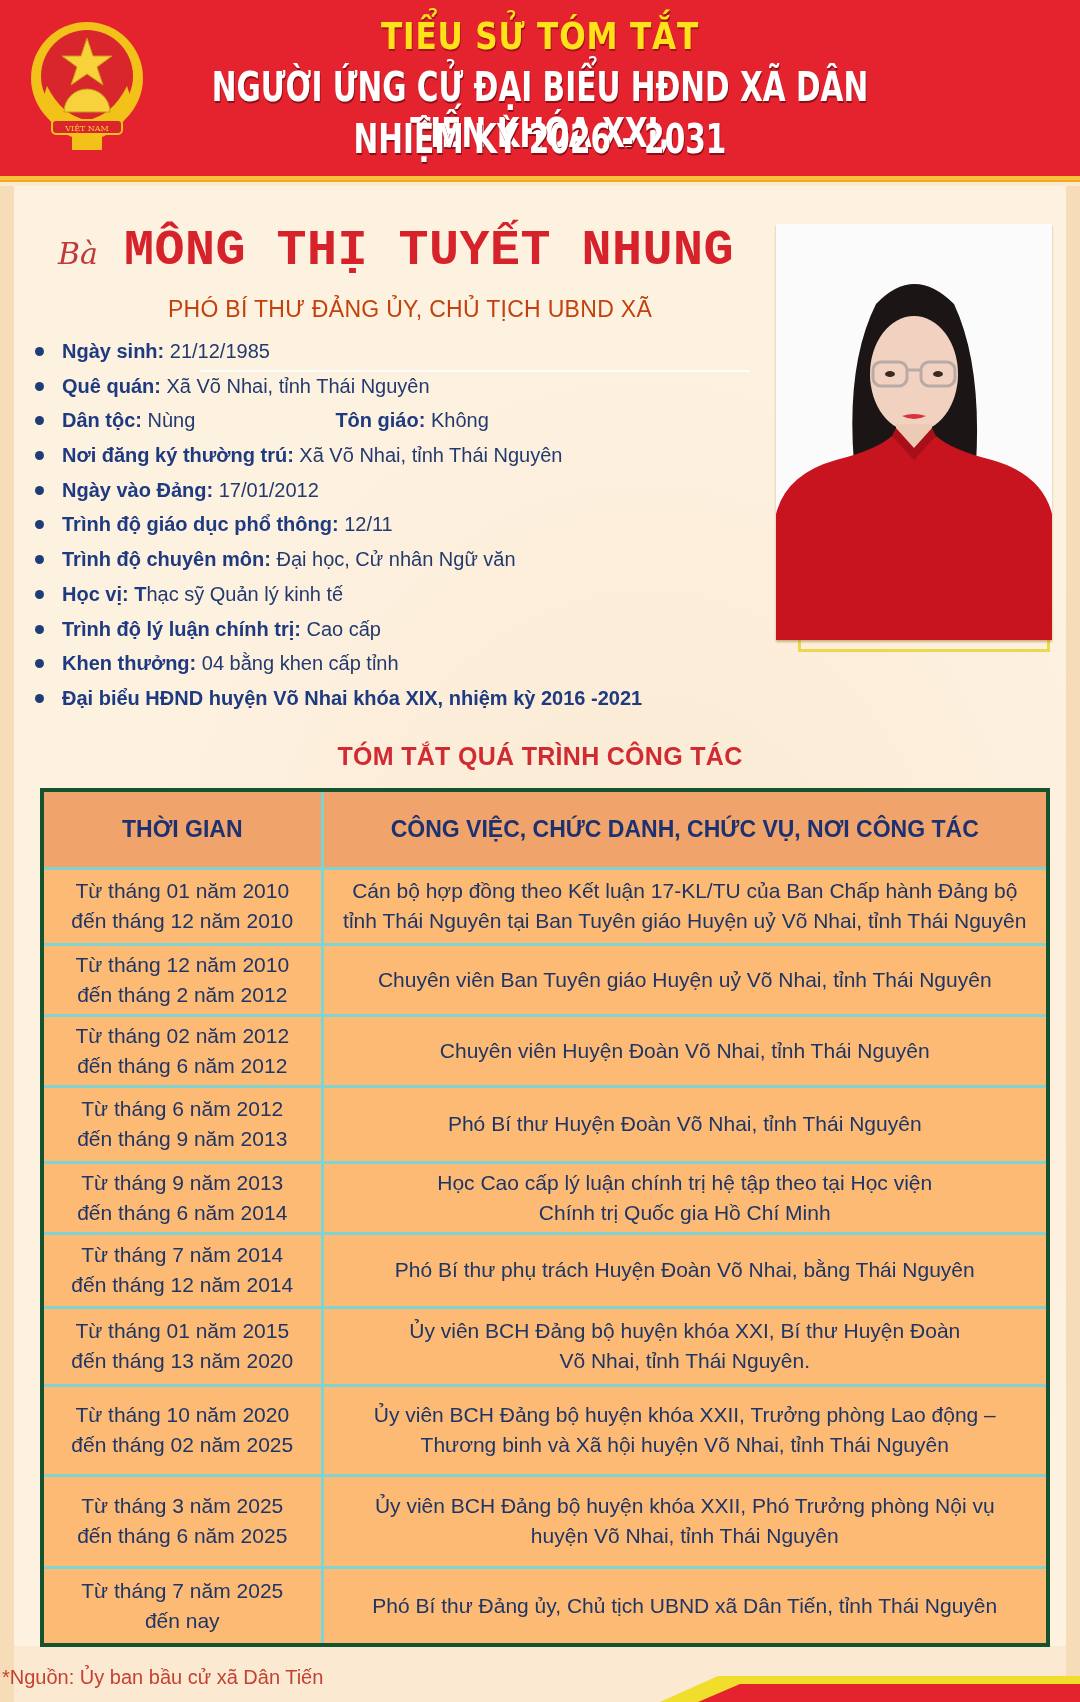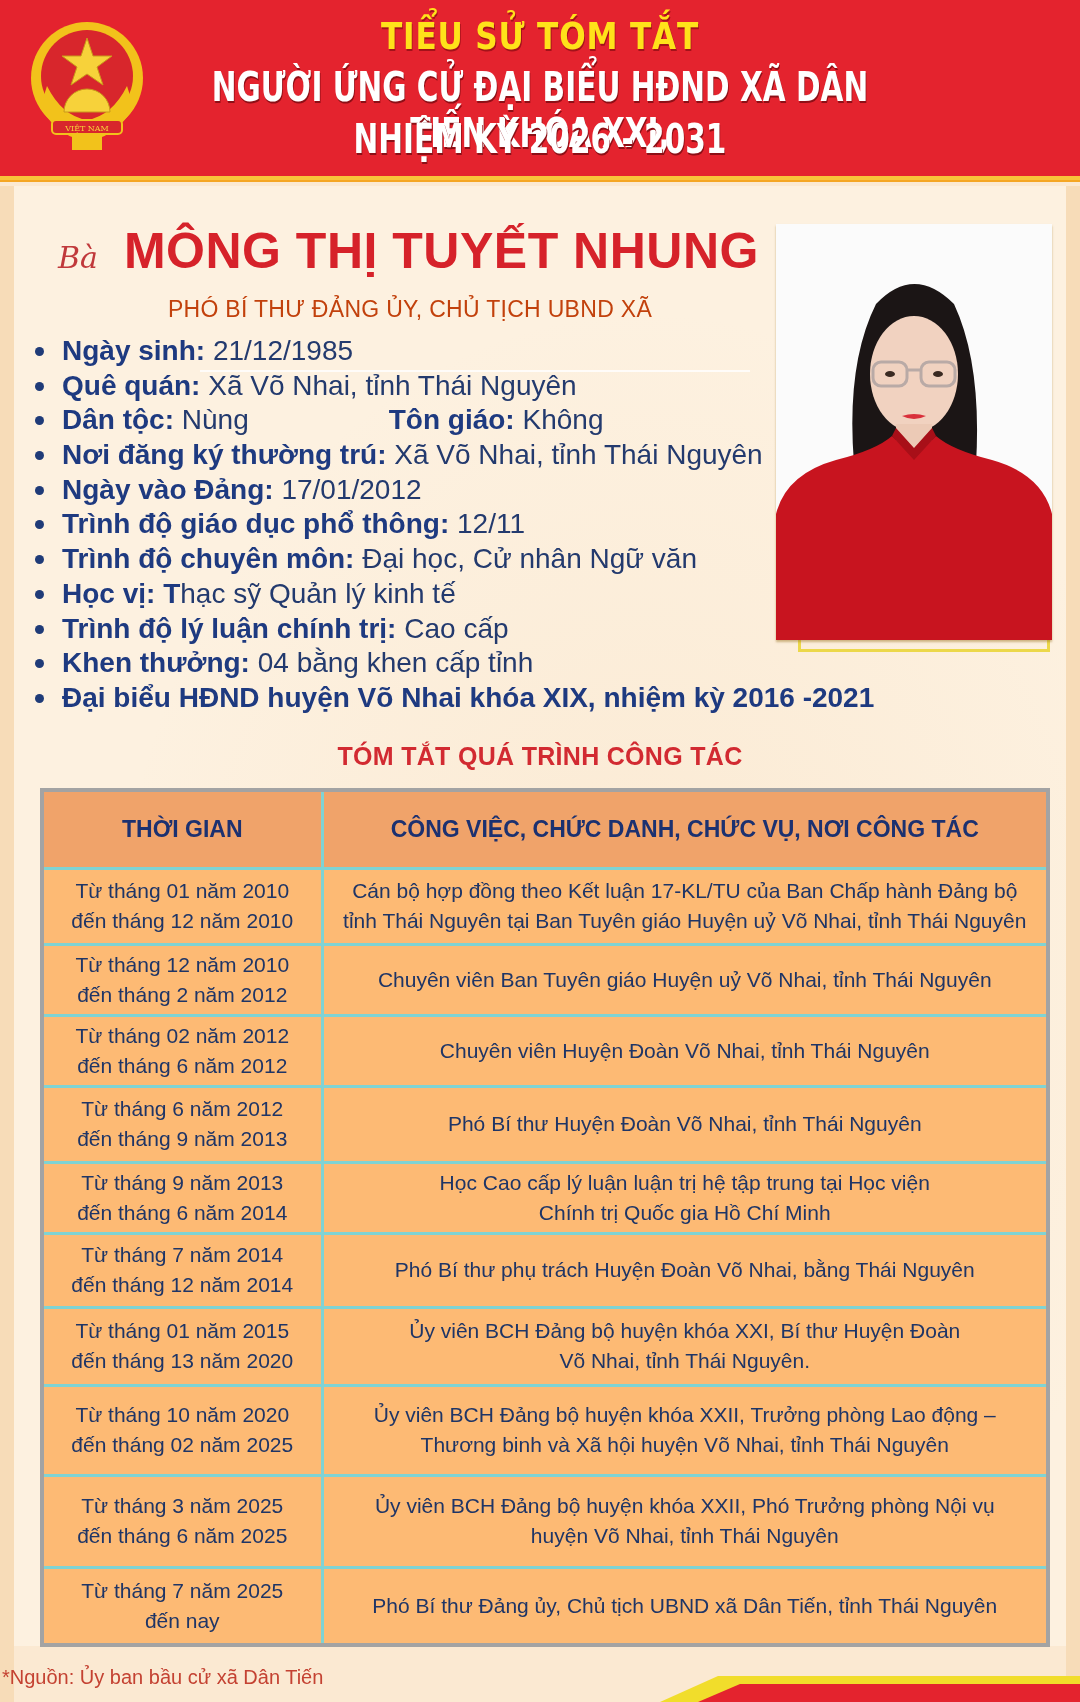--- a/index.html
+++ b/index.html
@@ -40,32 +40,32 @@
   }
   .left-edge { position: absolute; left: 0; top: 186px; width: 14px; height: 1516px; background: #f7dcb8; }
   .right-edge { position: absolute; right: 0; top: 186px; width: 14px; height: 1516px; background: #f7dcb8; }
 
   .name-row { position: absolute; left: 58px; top: 222px; height: 70px; white-space: nowrap; }
   .honorific {
     font-family: "DejaVu Serif", serif; font-style: italic; color: #c0393b;
     font-size: 30px; margin-right: 26px; vertical-align: baseline;
   }
   .fullname {
-    font-family: Liberation Sans, sans-serif; font-weight: bold; color: #d6222a;
+    font-family: Liberation Mono, monospace; font-weight: bold; color: #d6222a;
     font-size: 50px; letter-spacing: 0.5px;
   }
   .position {
     position: absolute; left: 130px; width: 560px; top: 296px; text-align: center;
     color: #c2410c; font-size: 23px; letter-spacing: 0.3px;
   }
   .underline { position: absolute; left: 200px; top: 370px; width: 550px; height: 2px; background: #ffffff; opacity: 0.8; }
 
   .facts { position: absolute; left: 30px; top: 334px; list-style: none; }
   .fact {
-    position: relative; height: 34.7px; line-height: 34px; font-size: 28px;
+    position: relative; height: 34.7px; line-height: 34px; font-size: 20px;
     color: #1f3b78; padding-left: 32px; white-space: nowrap;
   }
   .fact .dot {
     position: absolute; left: 5px; top: 13px; width: 9px; height: 9px; border-radius: 50%;
     background: #1f3b78;
   }
   .fact .lbl { font-weight: bold; color: #1e3a80; }
   .fact .val { color: #233a6e; }
   .fact .spacer { display: inline-block; width: 140px; }
   .fact.allbold .lbl { font-weight: bold; }
@@ -76,21 +76,21 @@
     overflow: hidden; box-shadow: 0 2px 2px rgba(160,120,40,0.5);
   }
   .photo svg { display: block; }
 
   .section-title {
     position: absolute; left: 0; width: 1080px; top: 742px; text-align: center;
     color: #d22a31; font-weight: bold; font-size: 25px; letter-spacing: 0.3px;
   }
   table.career {
     position: absolute; left: 40px; top: 788px; width: 1010px;
-    border-collapse: collapse; border: 4px solid #a3a3a3;
+    border-collapse: collapse; border: 4px solid #14532d;
   }
   table.career th, table.career td {
     border: 3px solid #7fd3d3; text-align: center; color: #1f3566;
     font-size: 21px; line-height: 30px;
   }
   table.career th {
     background: #f0a36a; height: 78px; font-weight: bold; color: #1c3170; font-size: 23px;
   }
   table.career td { background: #fdba74; padding: 4px 8px; }
   table.career td.time { width: 280px; }
@@ -209,21 +209,21 @@
           <div>Phó Bí thư Huyện Đoàn Võ Nhai, tỉnh Thái Nguyên</div>
           <div></div>
         </td>
     </tr>
     <tr style="height:68px">
       <td class="time">
           <div>Từ tháng 9 năm 2013</div>
           <div>đến tháng 6 năm 2014</div>
         </td>
       <td>
-          <div>Học Cao cấp lý luận luận trị hệ tập trung tại Học viện</div>
+          <div>Học Cao cấp lý luận chính trị hệ tập theo tại Học viện</div>
           <div>Chính trị Quốc gia Hồ Chí Minh</div>
         </td>
     </tr>
     <tr style="height:74px">
       <td class="time">
           <div>Từ tháng 7 năm 2014</div>
           <div>đến tháng 12 năm 2014</div>
         </td>
       <td>
           <div>Phó Bí thư phụ trách Huyện Đoàn Võ Nhai, bằng Thái Nguyên</div>

